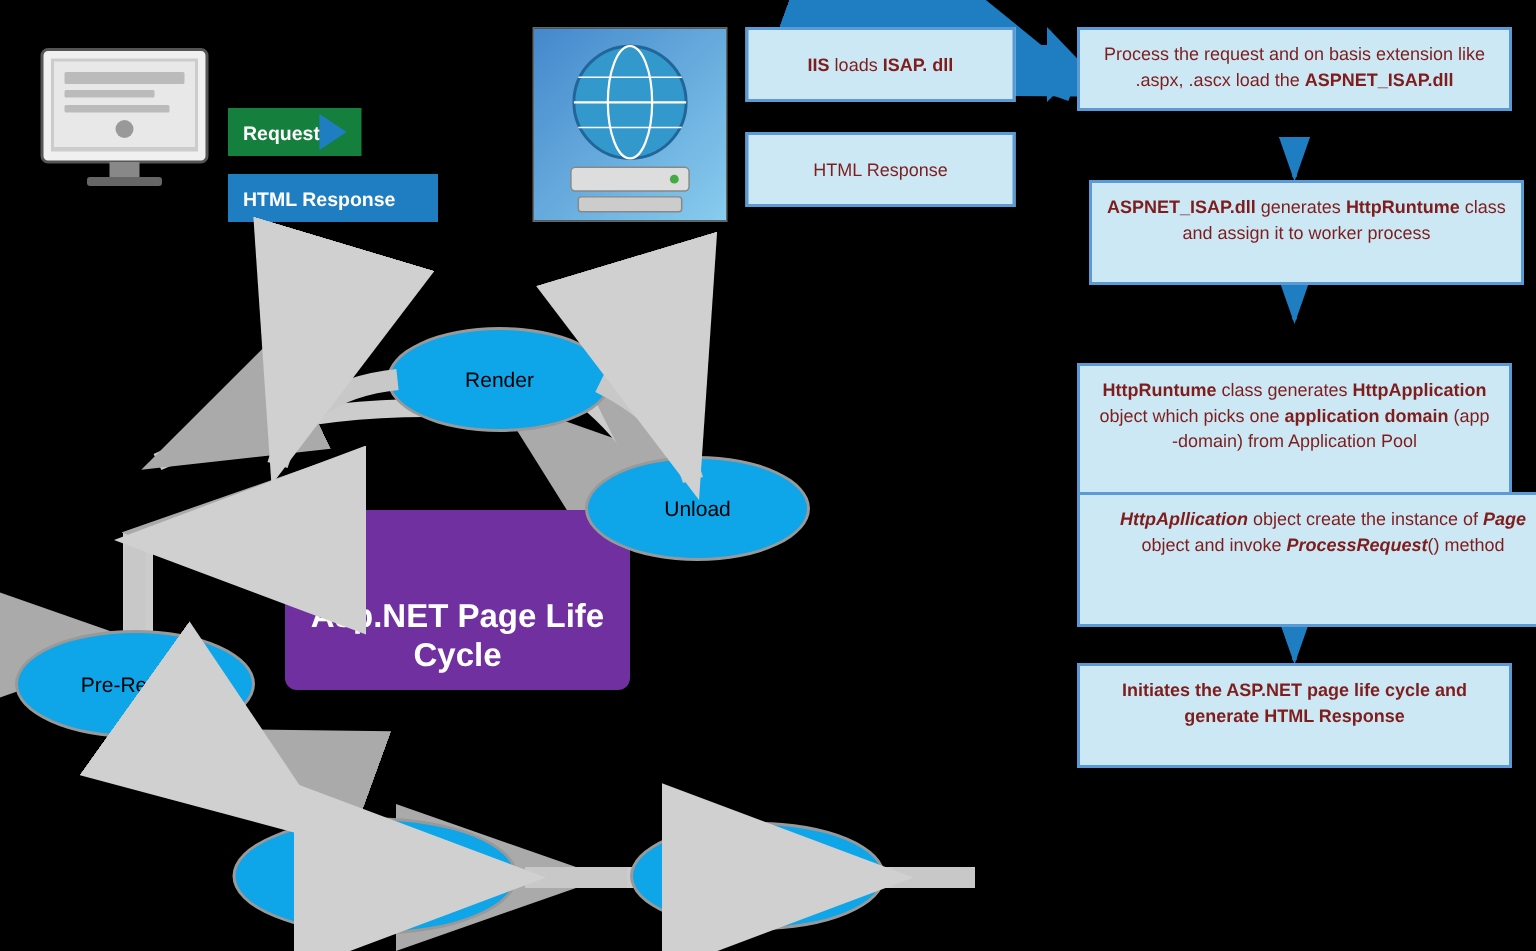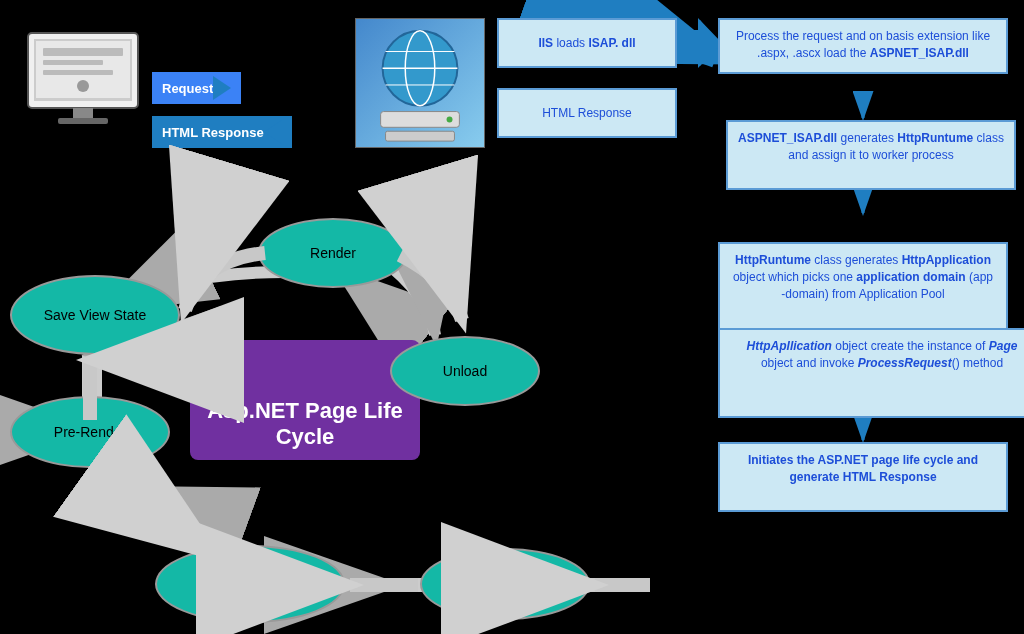--- a/index.html
+++ b/index.html
@@ -19,21 +19,21 @@
     }
 
     
     .info-box {
       position: absolute;
       background: #cce8f4;
       border: 2px solid #5b9bd5;
       padding: 8px 10px;
       font-size: 12px;
       line-height: 1.4;
-      color: #1d4ed8;
+      color: #7f1d1d;
       text-align: center;
     }
 
     .info-box b { font-weight: bold; }
     .info-box i { font-style: italic; font-weight: bold; }
 
     
     .box-iis {
       left: 497px; top: 18px;
       width: 180px;
@@ -80,21 +80,21 @@
     .box-initiates {
       left: 718px; top: 442px;
       width: 290px;
       height: 70px;
       font-weight: bold;
     }
 
     
     .ellipse {
       position: absolute;
-      background: #14b8a6;
+      background: #0ea5e9;
       border: 2px solid #999;
       border-radius: 50%;
       display: flex;
       align-items: center;
       justify-content: center;
       font-size: 14px;
       color: #000;
       text-align: center;
     }
 
@@ -153,21 +153,21 @@
 
     .html-response-arrow {
       position: absolute;
       left: 152px;
       top: 116px;
       display: flex;
       align-items: center;
     }
 
     .arrow-label {
-      background: #3b82f6;
+      background: #15803d;
       color: #fff;
       font-weight: bold;
       font-size: 13px;
       padding: 4px 10px;
       display: flex;
       align-items: center;
     }
 
     .arrow-right::after {
       content: '';
@@ -324,29 +324,26 @@
   </div>
 
   <div class="center-box">
     <span>Asp.NET Page Life Cycle</span>
   </div>
 
   <div class="ellipse" style="left:258px;top:218px;width:150px;height:70px;">
     <span>Render</span>
   </div>
 
-  <div class="ellipse" style="left:390px;top:336px;width:150px;height:70px;">
+  <div class="ellipse" style="left:390px;top:304px;width:150px;height:70px;">
     <span>Unload</span>
   </div>
 
-  <div class="ellipse" style="left:10px;top:275px;width:170px;height:80px;">
-    <span>Save View State</span>
-  </div>
-
-  <div class="ellipse" style="left:10px;top:396px;width:160px;height:72px;">
+
+  <div class="ellipse" style="left:10px;top:420px;width:160px;height:72px;">
     <span>Pre-Render</span>
   </div>
 
   <div class="ellipse" style="left:155px;top:545px;width:190px;height:78px;">
     <span>Load View State</span>
   </div>
 
   <div class="ellipse" style="left:420px;top:548px;width:170px;height:72px;">
     <span>Initialization</span>
   </div>

